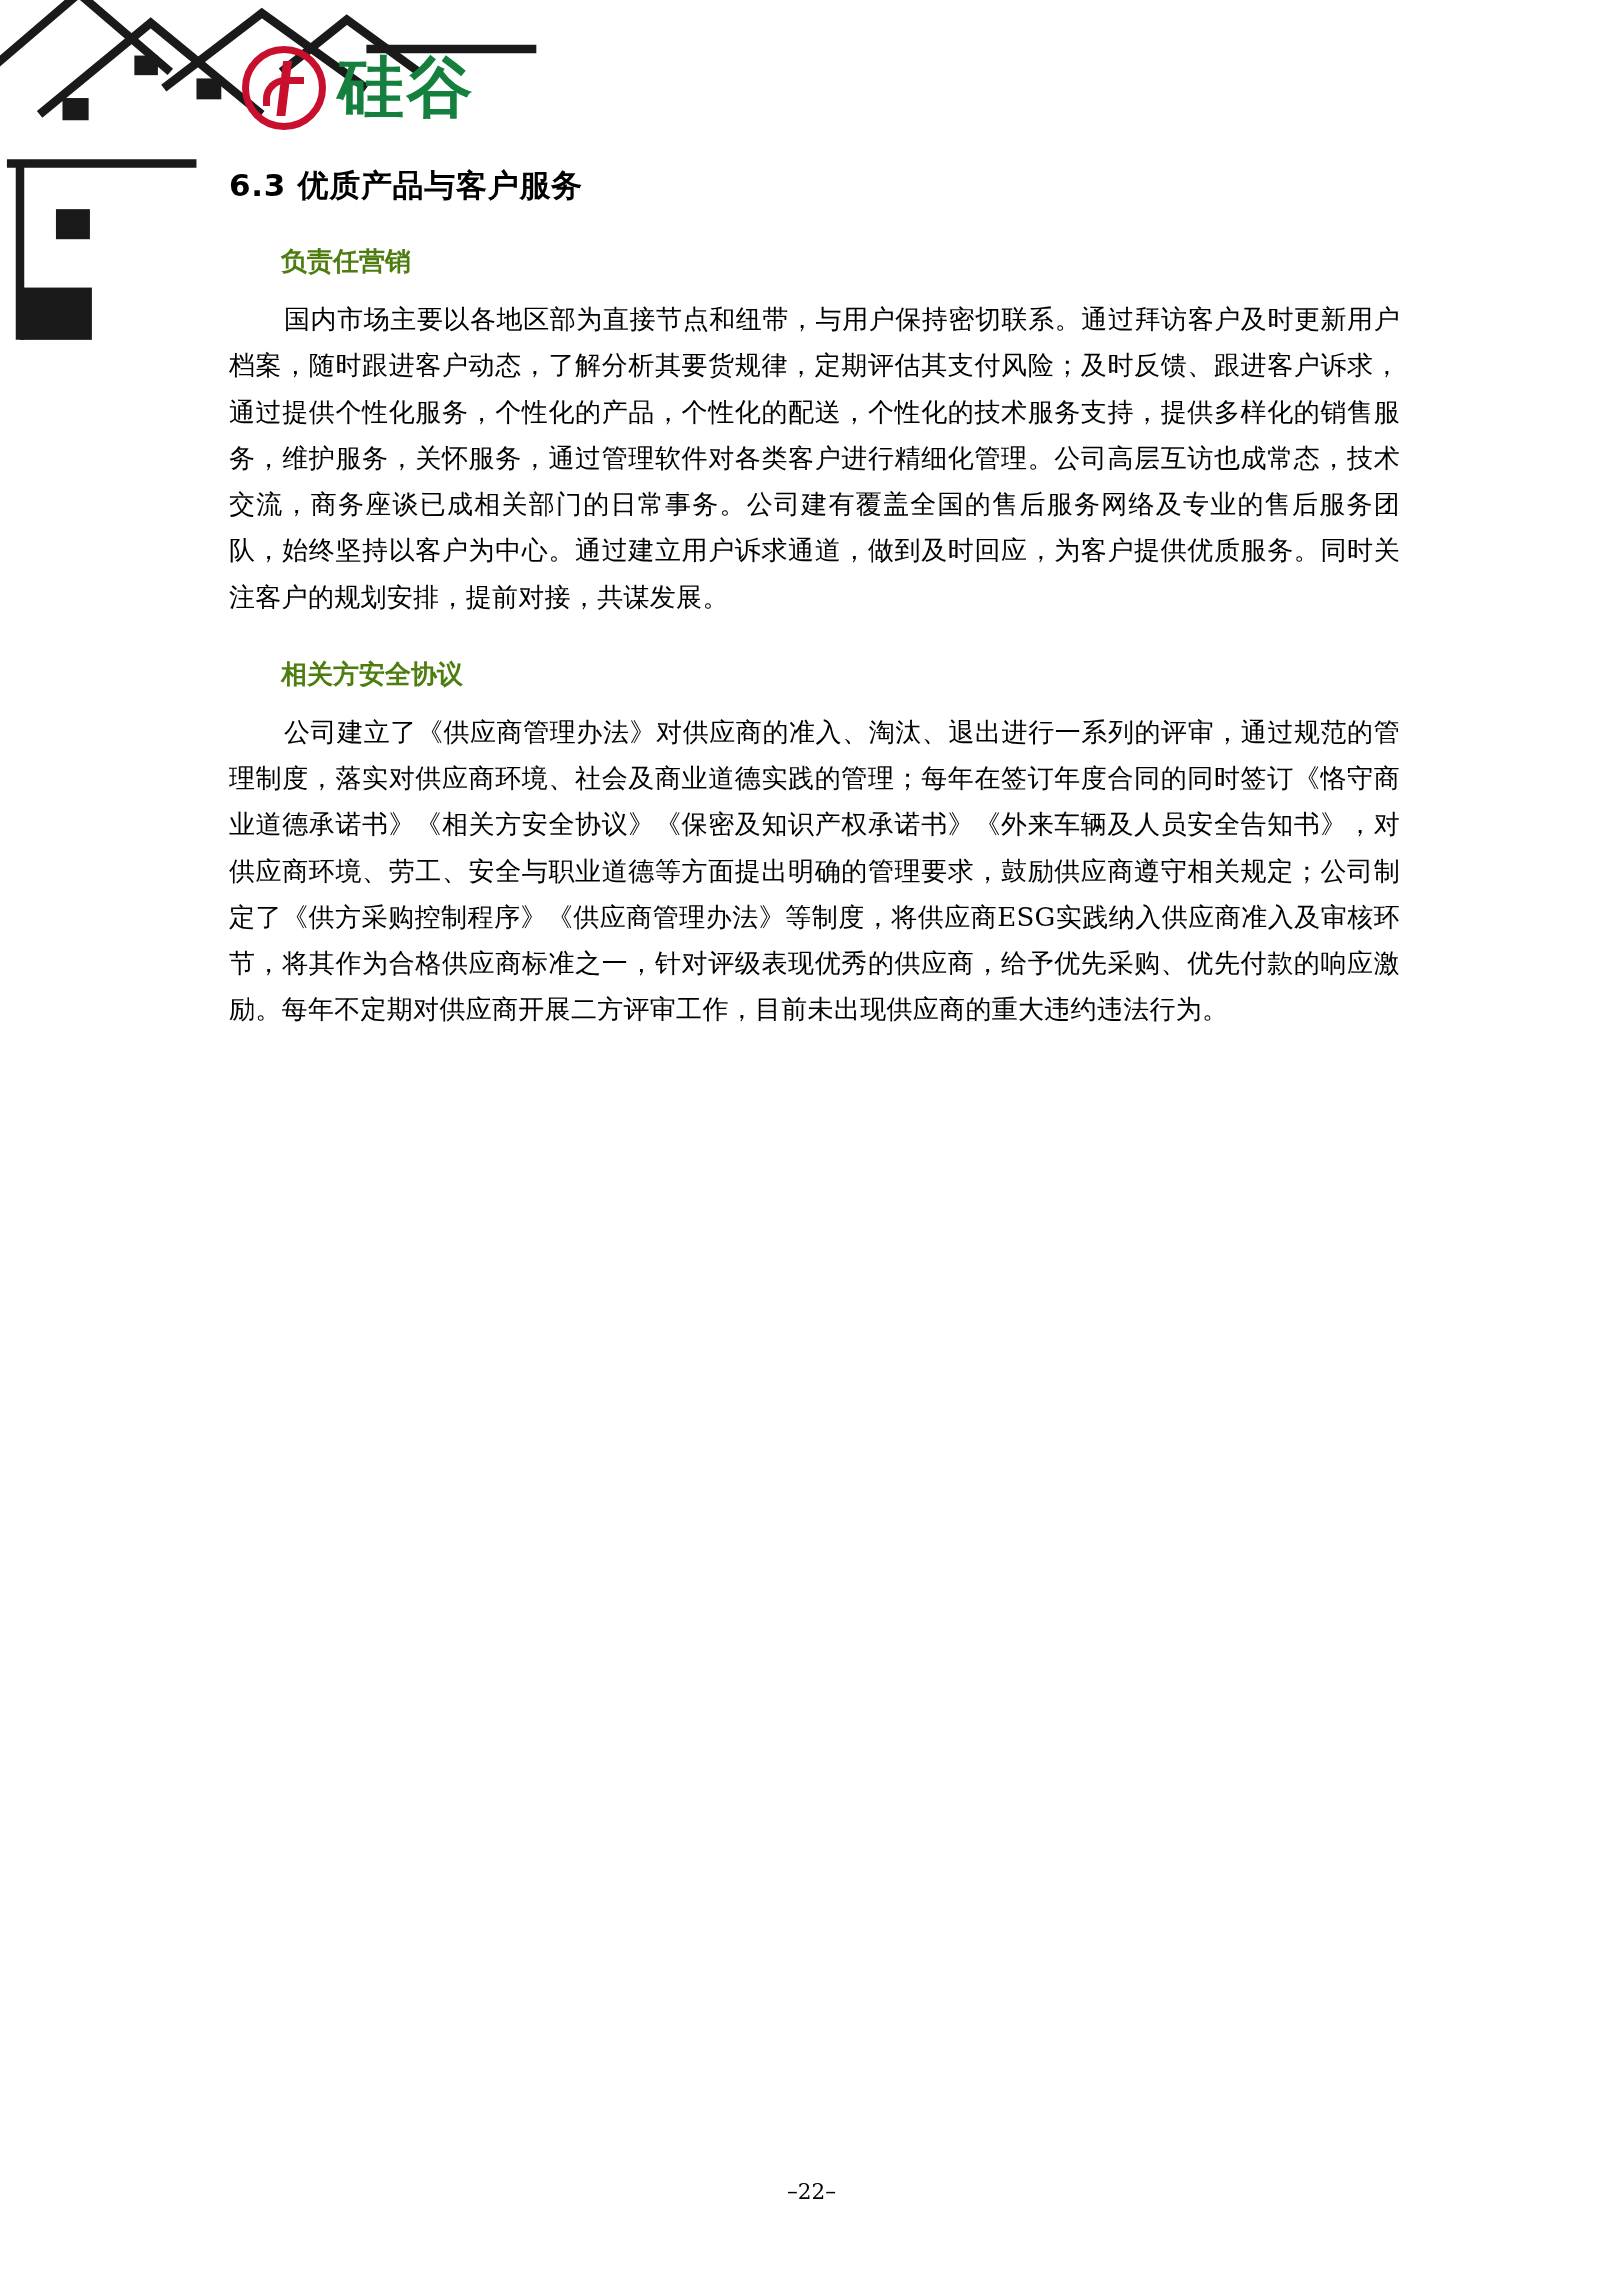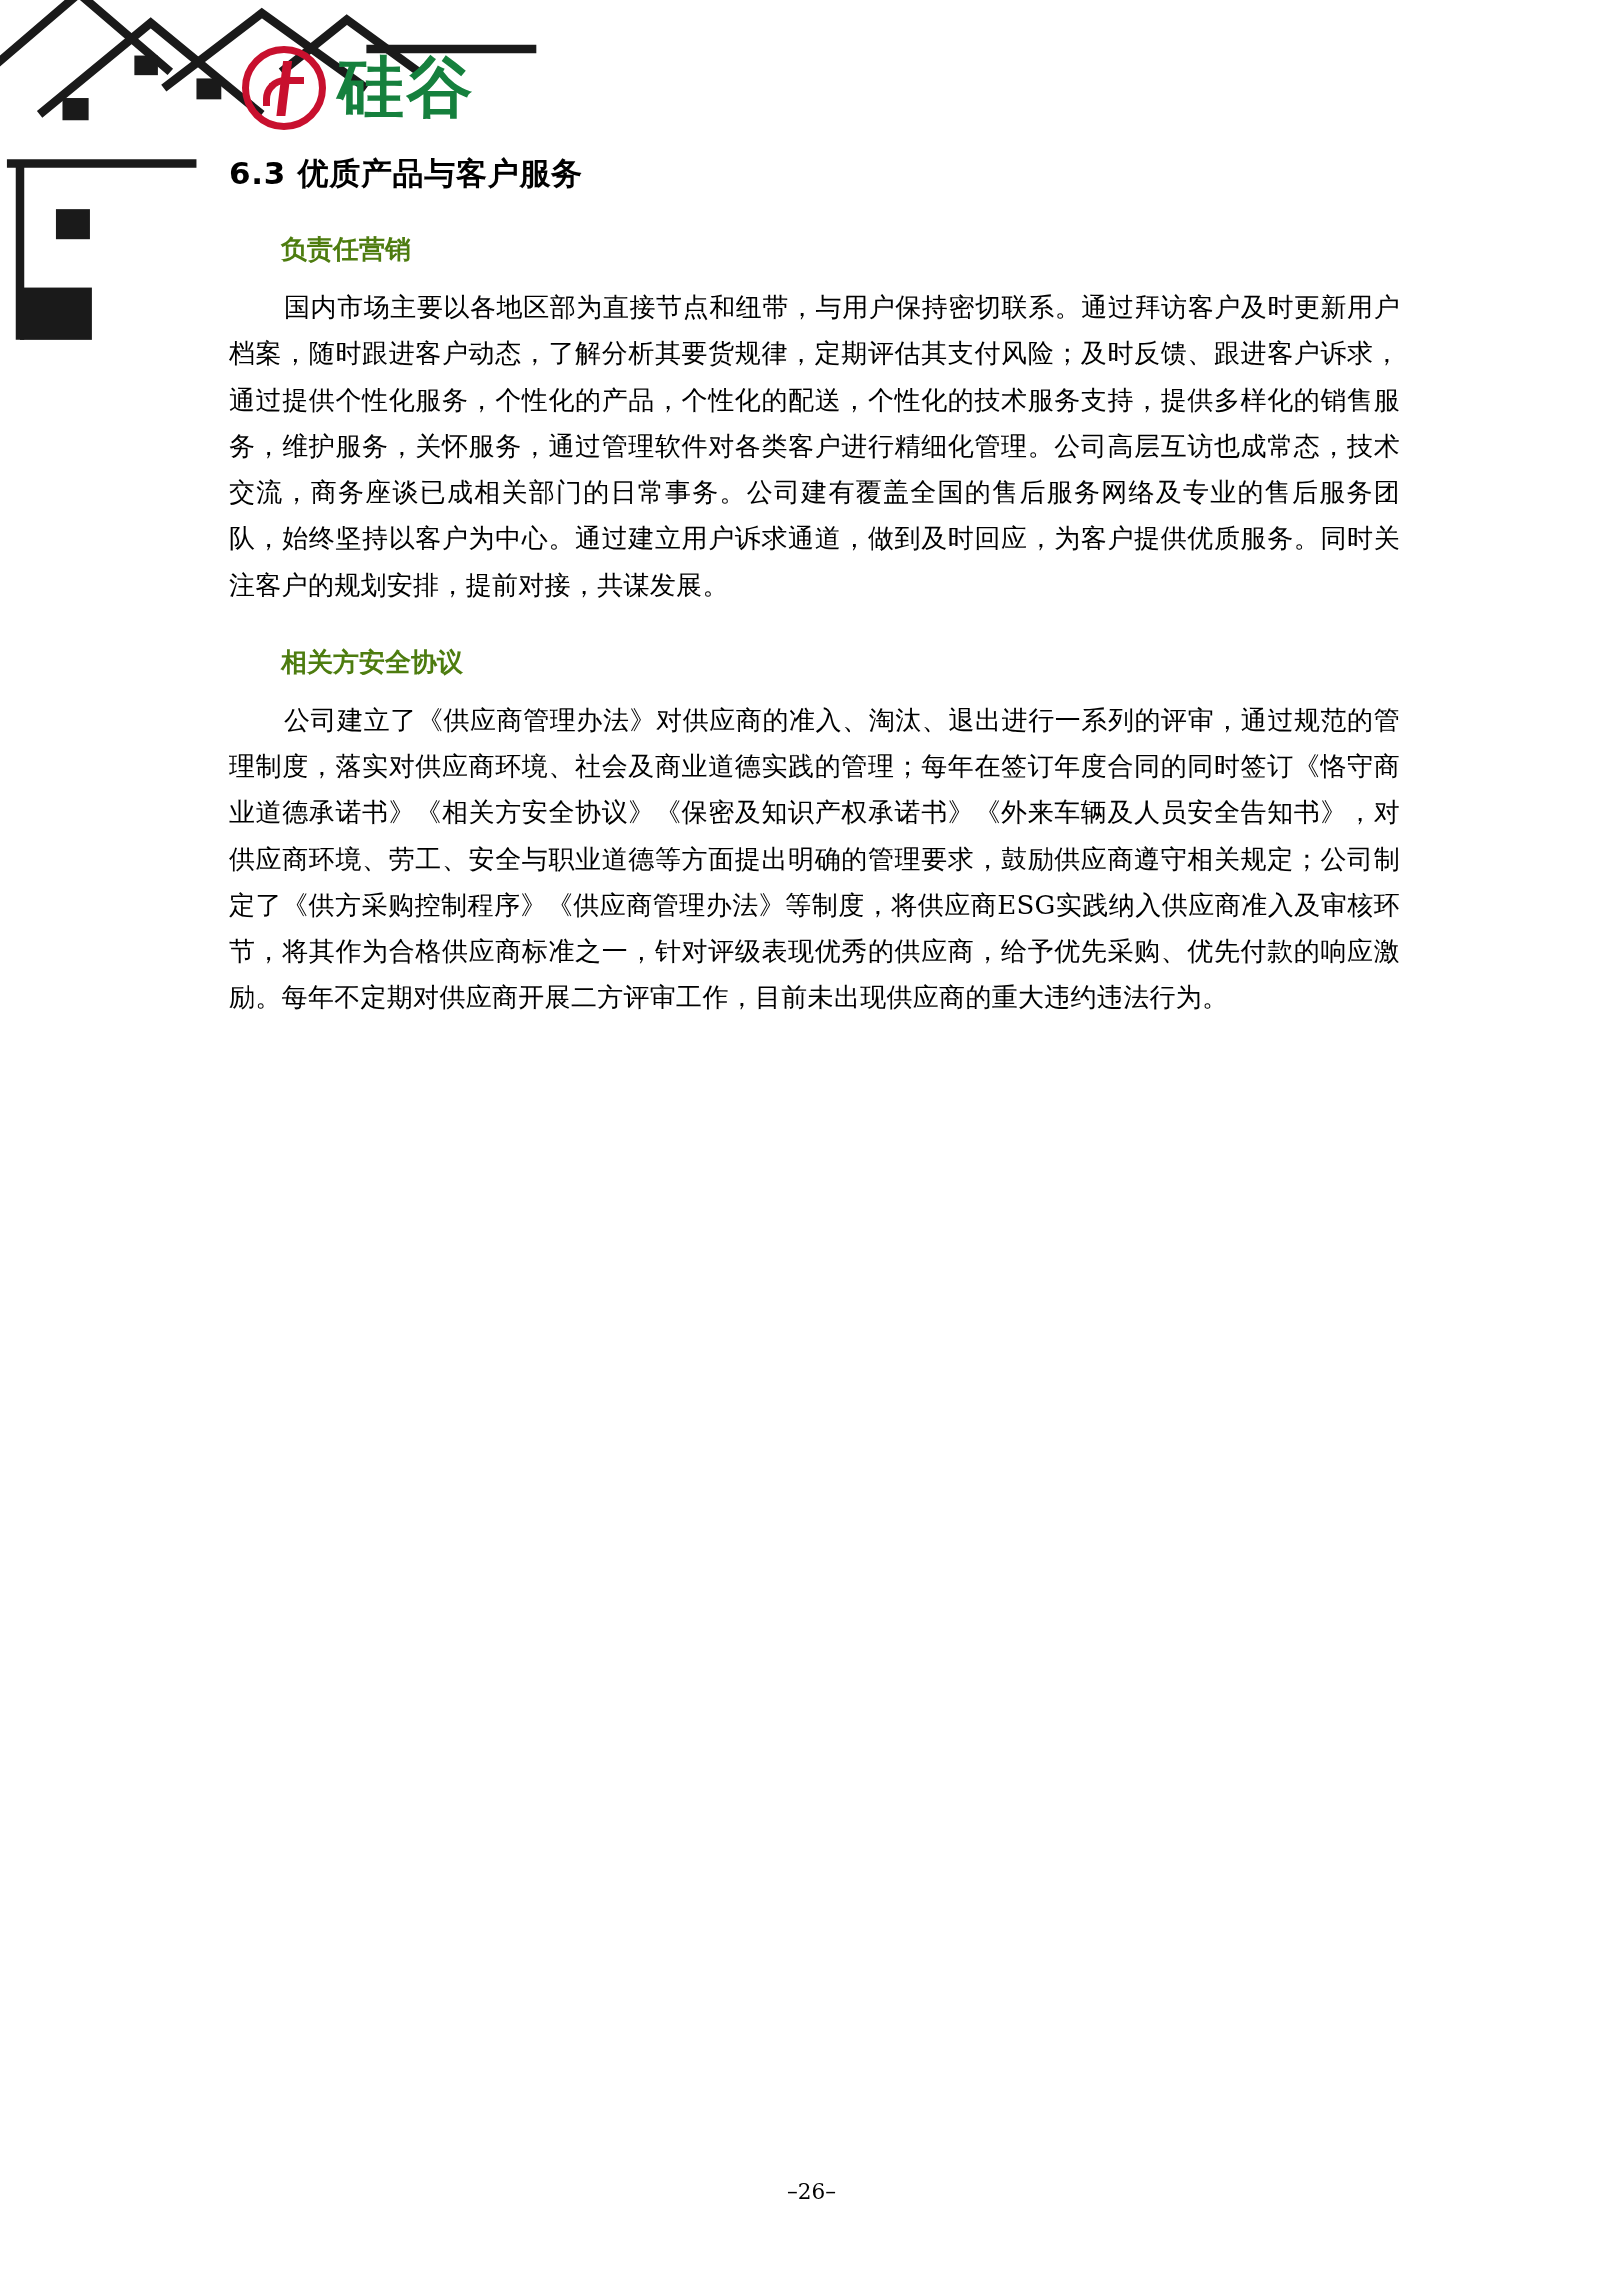--- a/index.html
+++ b/index.html
@@ -73,21 +73,21 @@
     font-size: 66px;
     color: #15803d;
     letter-spacing: 2.6px;
     line-height: 1;
   }
 
   
   .content {
     position: absolute;
     left: 229px;
-    top: 153px;
+    top: 165px;
     width: 1171px;
   }
   .section-heading {
     font-family: "DejaVu Sans", "Liberation Sans", sans-serif;
     font-weight: bold;
     font-size: 31px;
     color: #000000;
     letter-spacing: 0.7px;
     margin: 0 0 34px 0;
   }
@@ -156,16 +156,16 @@
 
 
     <h3 class="sub-heading">负责任营销</h3>
     <p class="body-text">国内市场主要以各地区部为直接节点和纽带，与用户保持密切联系。通过拜访客户及时更新用户档案，随时跟进客户动态，了解分析其要货规律，定期评估其支付风险；及时反馈、跟进客户诉求，通过提供个性化服务，个性化的产品，个性化的配送，个性化的技术服务支持，提供多样化的销售服务，维护服务，关怀服务，通过管理软件对各类客户进行精细化管理。公司高层互访也成常态，技术交流，商务座谈已成相关部门的日常事务。公司建有覆盖全国的售后服务网络及专业的售后服务团队，始终坚持以客户为中心。通过建立用户诉求通道，做到及时回应，为客户提供优质服务。同时关注客户的规划安排，提前对接，共谋发展。</p>
 
     <h3 class="sub-heading">相关方安全协议</h3>
     <p class="body-text">公司建立了《供应商管理办法》对供应商的准入、淘汰、退出进行一系列的评审，通过规范的管理制度，落实对供应商环境、社会及商业道德实践的管理；每年在签订年度合同的同时签订《恪守商业道德承诺书》《相关方安全协议》《保密及知识产权承诺书》《外来车辆及人员安全告知书》，对供应商环境、劳工、安全与职业道德等方面提出明确的管理要求，鼓励供应商遵守相关规定；公司制定了《供方采购控制程序》《供应商管理办法》等制度，将供应商ESG实践纳入供应商准入及审核环节，将其作为合格供应商标准之一，针对评级表现优秀的供应商，给予优先采购、优先付款的响应激励。每年不定期对供应商开展二方评审工作，目前未出现供应商的重大违约违法行为。</p>
 
   </div>
 
-  <div class="page-number">–26–</div>
+  <div class="page-number">–22–</div>
 
 </div>
 
 
 </body></html>

